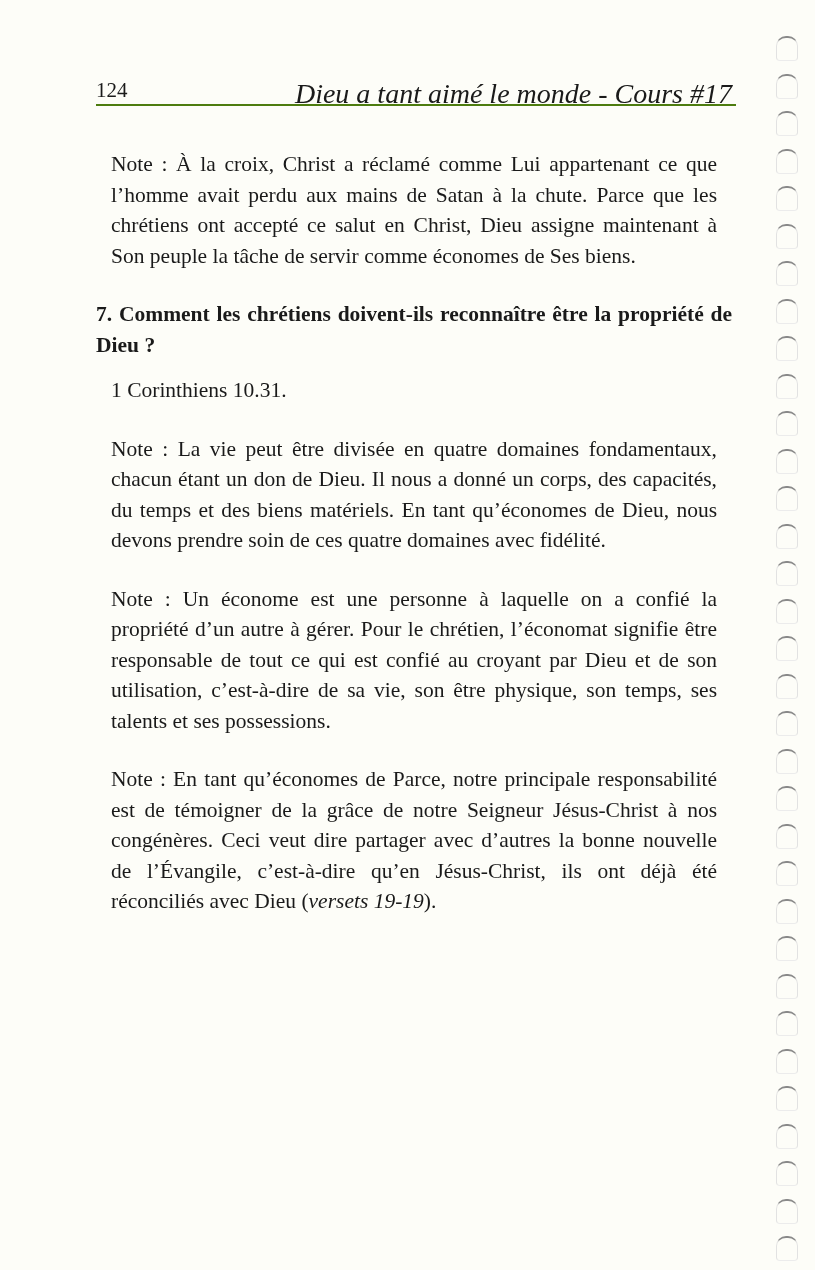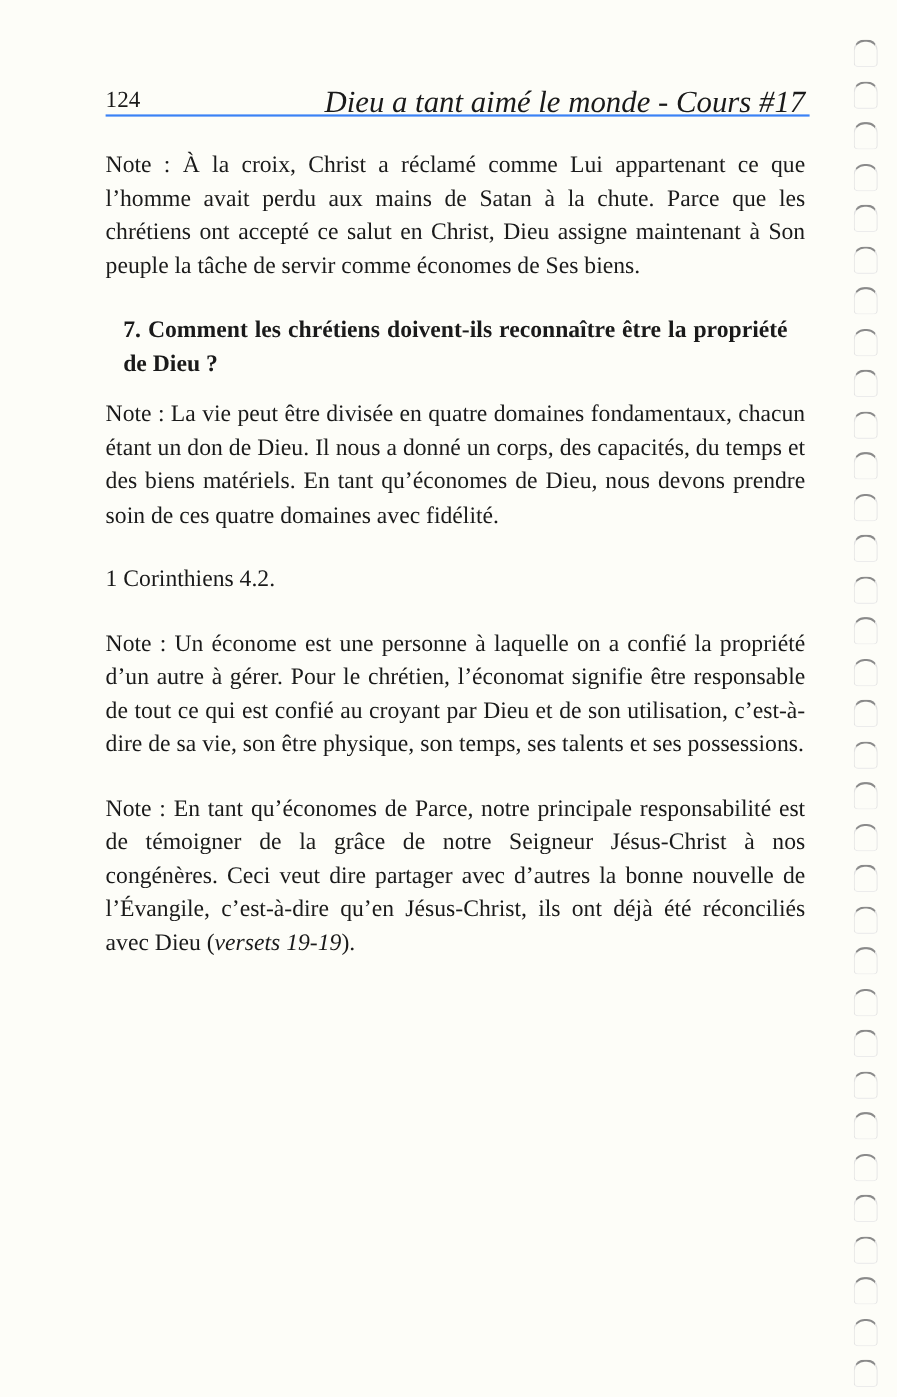--- a/index.html
+++ b/index.html
@@ -6,28 +6,28 @@
   body {
     width:815px; height:1270px; overflow:hidden;
     background:#fdfdf8;
     position:relative;
     font-family:"Liberation Serif", serif;
     color:#1a1a1a;
   }
   .page { position:absolute; left:96px; top:0; width:640px; }
   .header {
     position:absolute; top:78px; left:0; width:640px; height:26px;
-    border-bottom:2px solid #3b82f6;
+    border-bottom:2px solid #4d7c0f;
   }
   .page-num { position:absolute; left:0; top:0; font-size:21px; }
   .running-title { position:absolute; right:4px; top:0; font-size:28px; font-style:italic; }
   .content { position:absolute; top:134px; left:0; width:636px; font-size:21.5px; line-height:30.5px; }
-  p { margin:0; text-align:justify; }
+  p { margin:15px; text-align:justify; }
   .note { margin-bottom:28px; }
-  .q { font-weight:bold; margin:16px; }
+  .q { font-weight:bold; margin:0; }
   .ref { margin-bottom:28px; }
   .rings { position:absolute; left:770px; top:0; width:40px; height:1270px; }
   .ring {
     position:absolute; left:6px; width:20px; height:22px;
     border-top:2px solid #8a8a8a; border-radius:10px 10px 4px 4px;
     border-left:1px solid #e2e2e2; border-right:1px solid #e2e2e2;
     border-bottom:1px solid #ececec;
   }
 </style>
 </head>
@@ -37,25 +37,25 @@
   <div class="header">
     <span class="page-num">124</span>
     <span class="running-title">Dieu a tant aimé le monde - Cours #17</span>
   </div>
 
   <div class="content">
     <p class="note">Note : À la croix, Christ a réclamé comme Lui appartenant ce que l’homme avait perdu aux mains de Satan à la chute.  Parce que les chrétiens ont accepté ce salut en Christ, Dieu assigne maintenant à Son peuple la tâche de servir comme économes de Ses biens.</p>
 
     <div>
       <p class="q">7. Comment les chrétiens doivent-ils reconnaître être la propriété de Dieu ?</p>
+      <p class="ref">1 Corinthiens 10.31.</p>
       <p class="note">Note : La vie peut être divisée en quatre domaines fondamentaux, chacun étant un don de Dieu.  Il nous a donné un corps, des capacités, du temps et des biens matériels.  En tant qu’économes de Dieu, nous devons prendre soin de ces quatre domaines avec fidélité.</p>
     </div>
 
     <div>
-      <p class="ref">1 Corinthiens 4.2.</p>
       <p class="note">Note : Un économe est une personne à laquelle on a confié la propriété d’un autre à gérer.  Pour le chrétien, l’économat signifie être responsable de tout ce qui est confié au croyant par Dieu et de son utilisation, c’est-à-dire de sa vie, son être physique, son temps, ses talents et ses possessions.</p>
     </div>
 
     <div>
       <p class="note"><span>Note : En tant qu’économes de Parce, notre principale responsabilité est de témoigner de la grâce de notre Seigneur Jésus-Christ à nos congénères.  Ceci veut dire partager avec d’autres la bonne nouvelle de l’Évangile, c’est-à-dire qu’en Jésus-Christ, ils ont déjà été réconciliés avec Dieu (</span><em>versets 19-19</em><span>).</span></p>
     </div>
   </div>
 </div>
 
 <div class="rings" id="rings">

